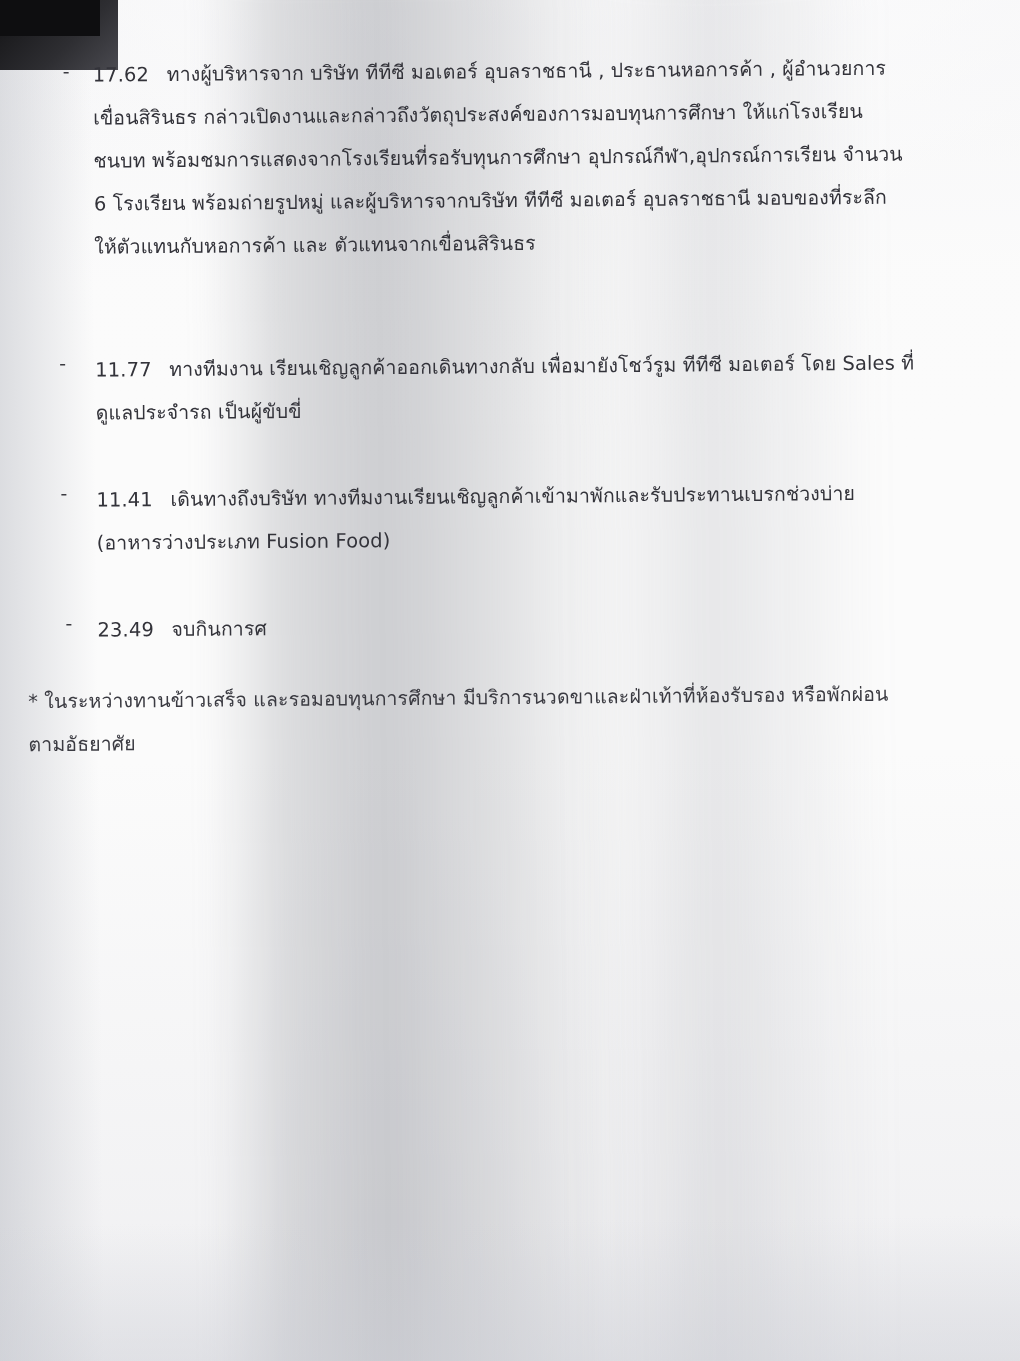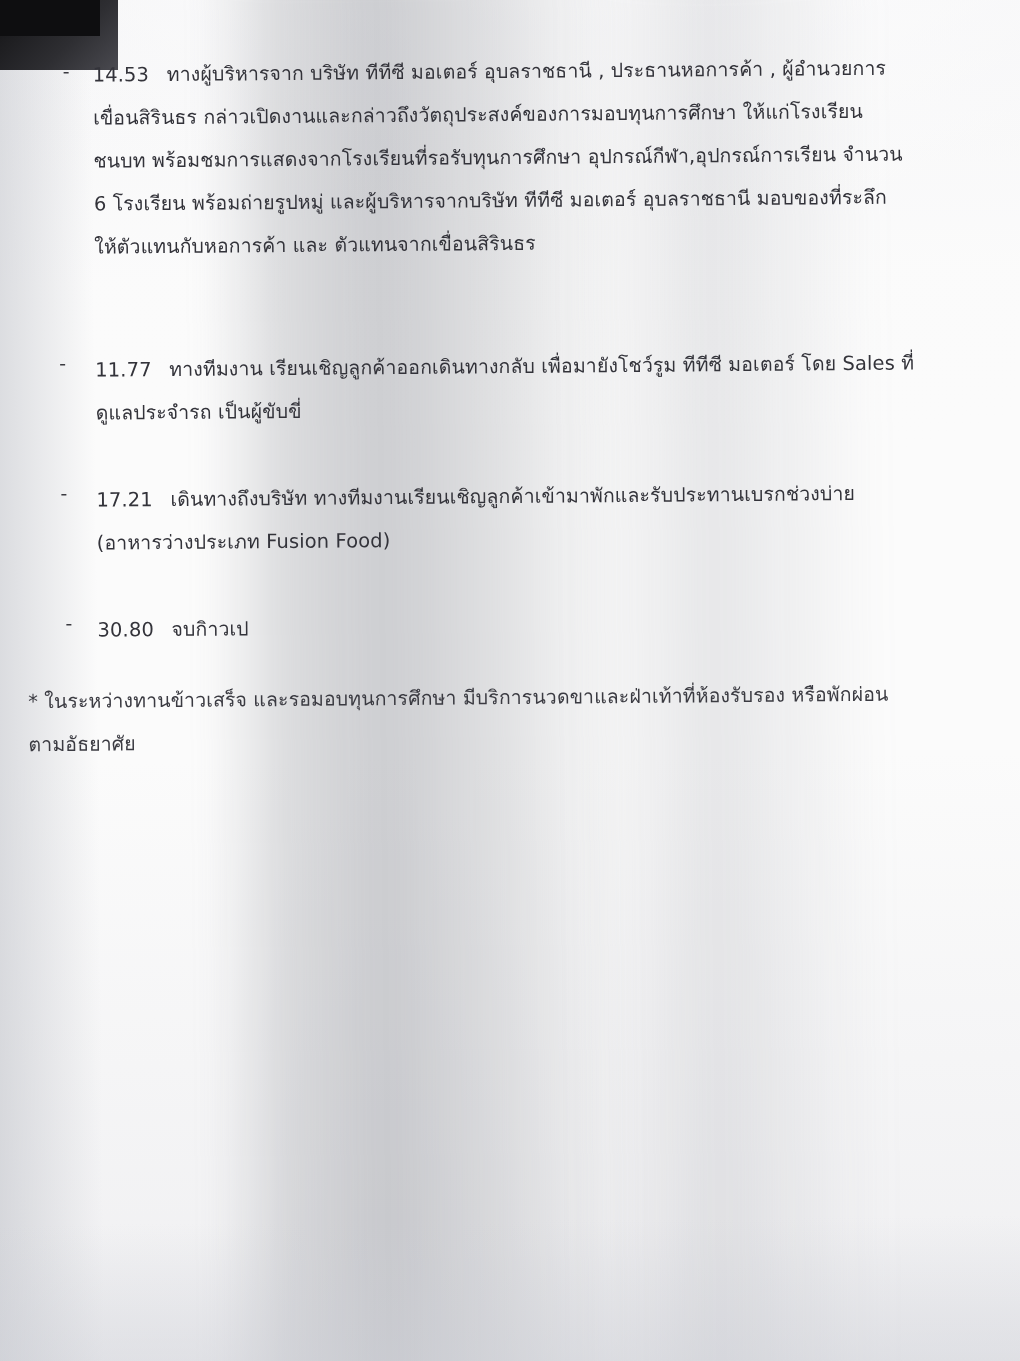--- a/index.html
+++ b/index.html
@@ -158,48 +158,48 @@
   </div>
 
   <div class="corner-dark"></div>
   <div class="corner-dark2"></div>
 
   <div class="doc">
 
     <span class="dash d1">-</span>
     <div class="blk b1">
       <span class="line">
-        <span class="indent-time">14.53</span><span>ทางผู้บริหารจาก บริษัท ทีทีซี มอเตอร์ อุบลราชธานี , ประธานหอการค้า , ผู้อำนวยการ</span>
+        <span class="indent-time">17.62</span><span>ทางผู้บริหารจาก บริษัท ทีทีซี มอเตอร์ อุบลราชธานี , ประธานหอการค้า , ผู้อำนวยการ</span>
       </span>
       <span class="line">เขื่อนสิรินธร กล่าวเปิดงานและกล่าวถึงวัตถุประสงค์ของการมอบทุนการศึกษา ให้แก่โรงเรียน</span>
       <span class="line">ชนบท พร้อมชมการแสดงจากโรงเรียนที่รอรับทุนการศึกษา อุปกรณ์กีฬา,อุปกรณ์การเรียน จำนวน</span>
       <span class="line">6 โรงเรียน  พร้อมถ่ายรูปหมู่ และผู้บริหารจากบริษัท ทีทีซี มอเตอร์ อุบลราชธานี มอบของที่ระลึก</span>
       <span class="line">ให้ตัวแทนกับหอการค้า และ ตัวแทนจากเขื่อนสิรินธร</span>
     </div>
 
     <span class="dash d2">-</span>
     <div class="blk b2">
       <span class="line">
         <span class="indent-time">11.77</span><span>ทางทีมงาน เรียนเชิญลูกค้าออกเดินทางกลับ เพื่อมายังโชว์รูม ทีทีซี มอเตอร์ โดย Sales ที่</span>
       </span>
       <span class="line">ดูแลประจำรถ เป็นผู้ขับขี่</span>
     </div>
 
     <span class="dash d3">-</span>
     <div class="blk b3">
       <span class="line">
-        <span class="indent-time">17.21</span><span>เดินทางถึงบริษัท ทางทีมงานเรียนเชิญลูกค้าเข้ามาพักและรับประทานเบรกช่วงบ่าย</span>
+        <span class="indent-time">11.41</span><span>เดินทางถึงบริษัท ทางทีมงานเรียนเชิญลูกค้าเข้ามาพักและรับประทานเบรกช่วงบ่าย</span>
       </span>
       <span class="line">(อาหารว่างประเภท Fusion Food)</span>
     </div>
 
     <span class="dash d4">-</span>
     <div class="blk b4">
       <span class="line">
-        <span class="indent-time">30.80</span><span>จบกิาวเป</span>
+        <span class="indent-time">23.49</span><span>จบกินการศ</span>
       </span>
     </div>
 
     <div class="blk b5">
       <span class="line soft">* ในระหว่างทานข้าวเสร็จ และรอมอบทุนการศึกษา มีบริการนวดขาและฝ่าเท้าที่ห้องรับรอง หรือพักผ่อน</span>
       <span class="line soft">ตามอัธยาศัย</span>
     </div>
 
   </div>
 </div>

